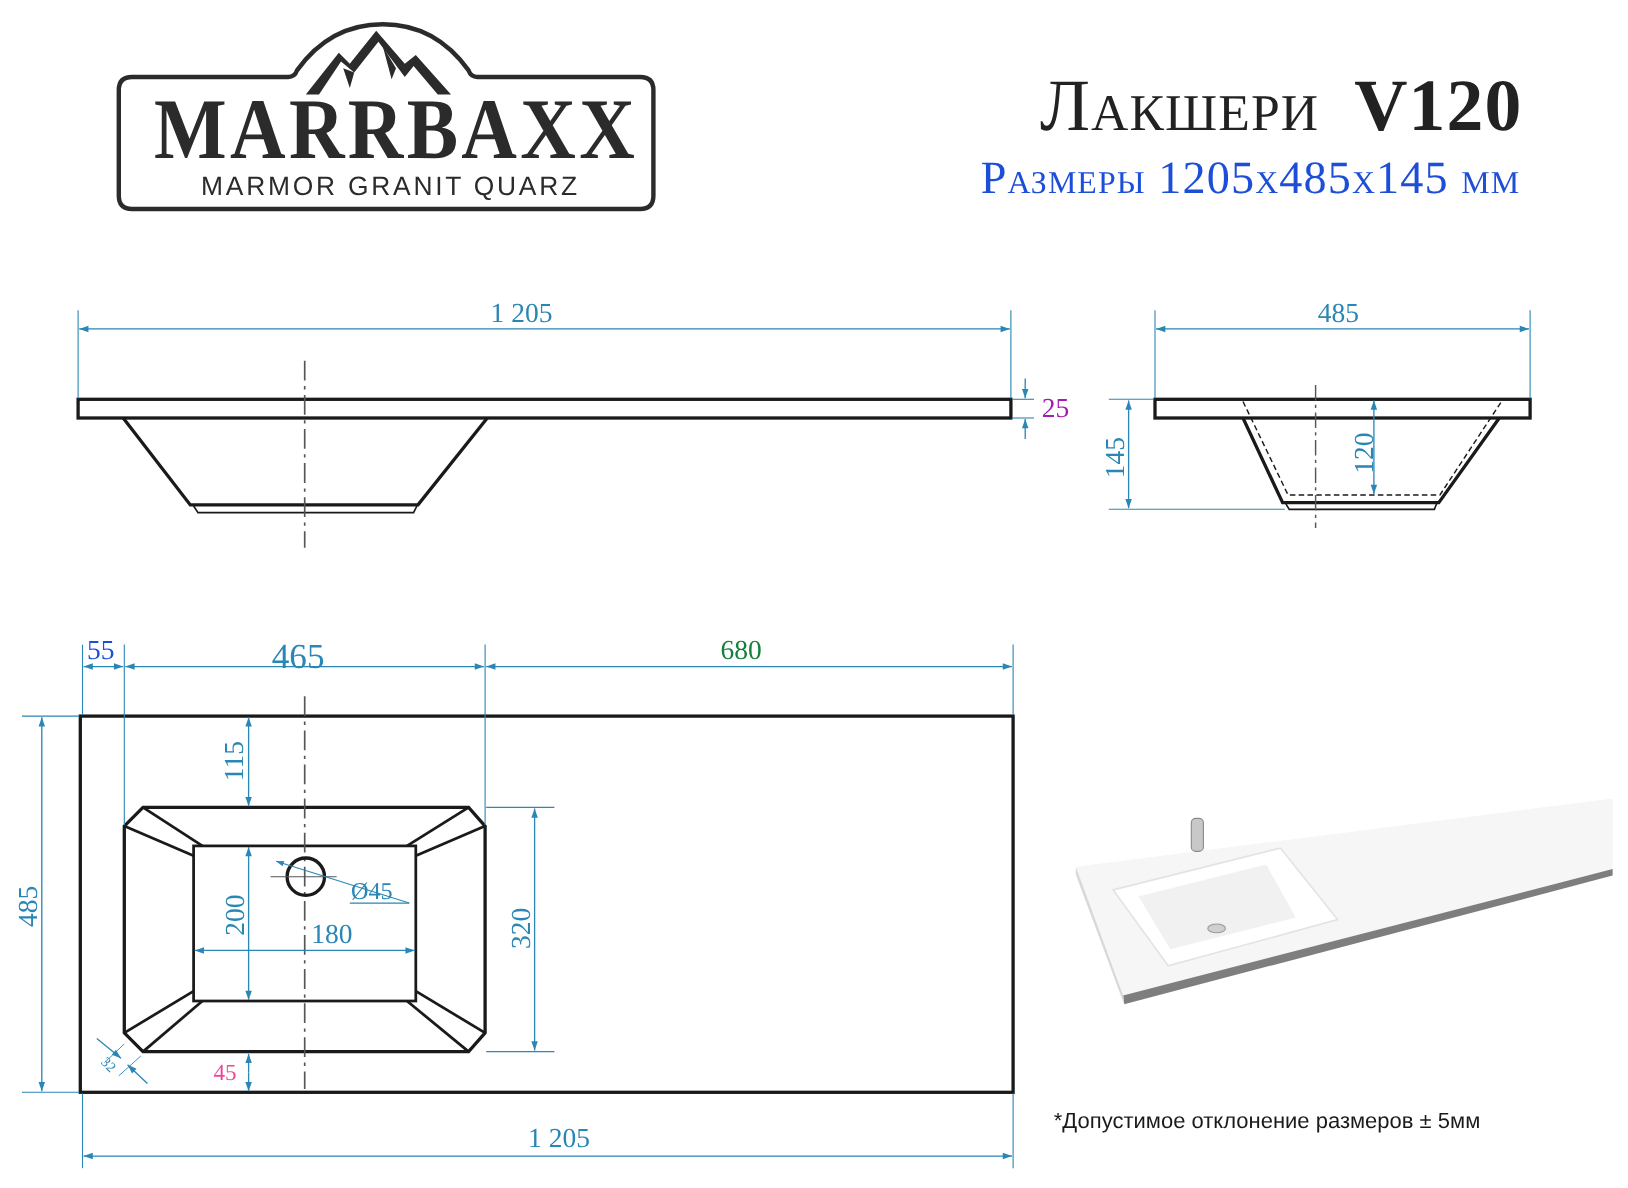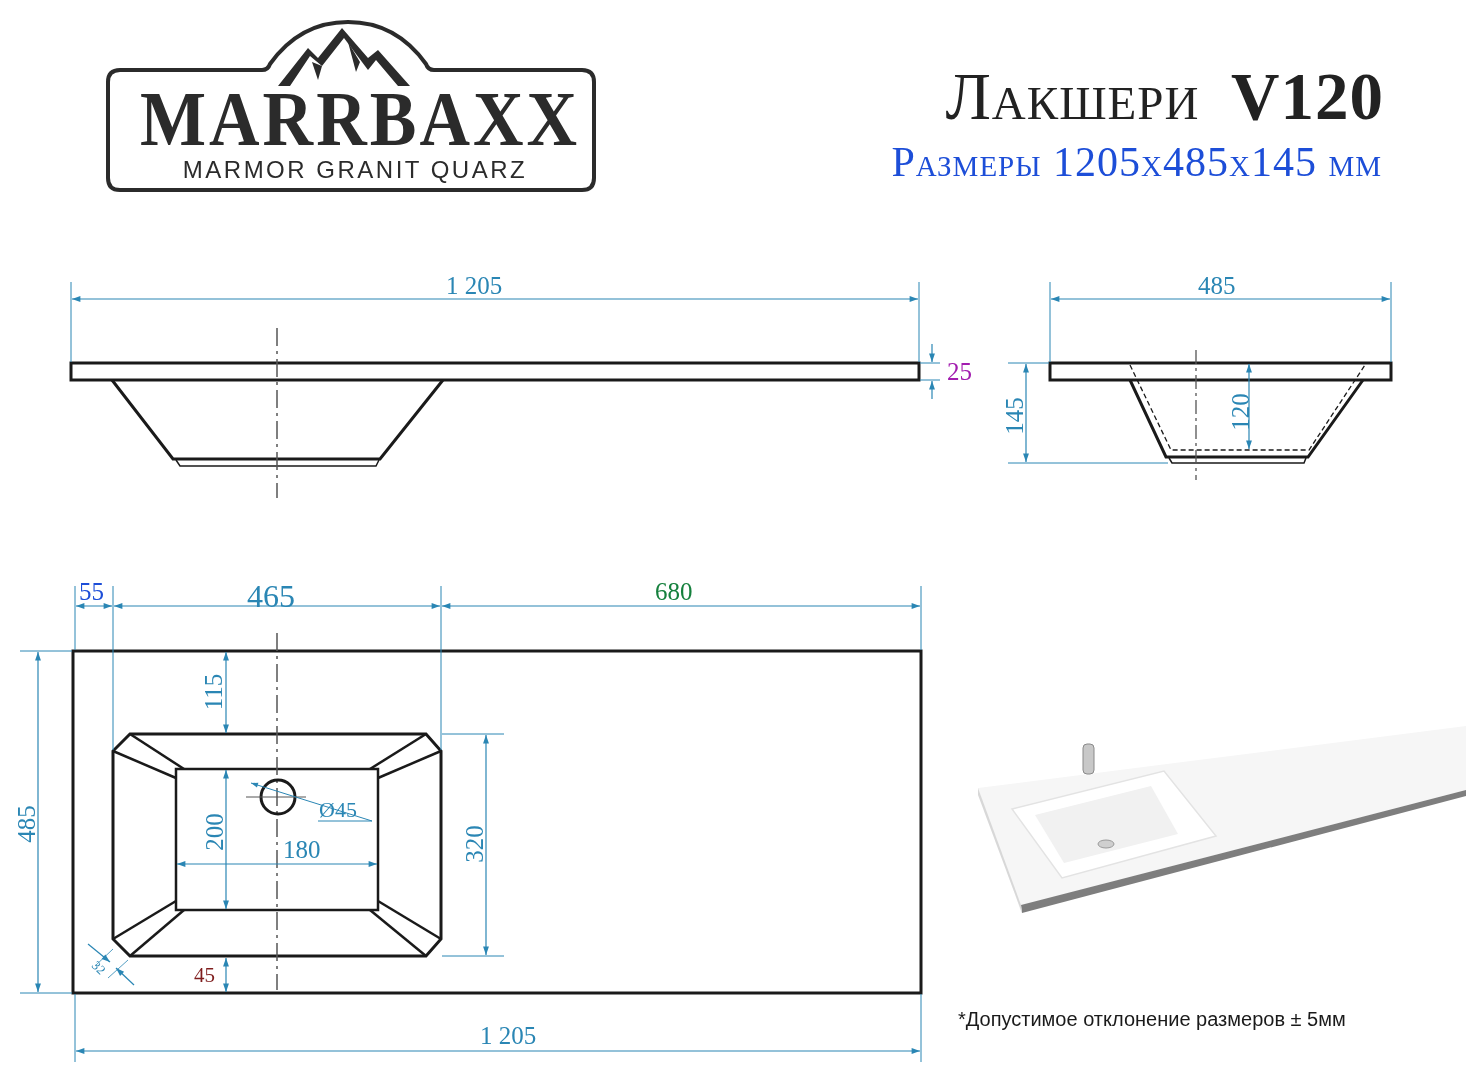--- a/index.html
+++ b/index.html
@@ -156,17 +156,17 @@
 
 <div class="abs dim" style="left:79px; top:578px; font-size:25px; color:#1d4ed8;">55</div>
 <div class="abs dim" style="left:247px; top:578px; font-size:32px; color:#2a86b4;">465</div>
 <div class="abs dim" style="left:655px; top:578px; font-size:25px; color:#15803d;">680</div>
 <div class="abs dim" style="left:8px; top:810px; font-size:25px; color:#2a86b4; transform:rotate(-90deg); transform-origin:center;">485</div>
 <div class="abs dim" style="left:196px; top:678px; font-size:25px; color:#2a86b4; transform:rotate(-90deg); transform-origin:center;">115</div>
 <div class="abs dim" style="left:456px; top:830px; font-size:25px; color:#2a86b4; transform:rotate(-90deg); transform-origin:center;">320</div>
 <div class="abs dim" style="left:196px; top:818px; font-size:25px; color:#2a86b4; transform:rotate(-90deg); transform-origin:center;">200</div>
 <div class="abs dim" style="left:283px; top:836px; font-size:25px; color:#2a86b4;">180</div>
 <div class="abs dim" style="left:319px; top:797px; font-size:22px; color:#2a86b4;">Ø45</div>
-<div class="abs dim" style="left:194px; top:963px; font-size:21px; color:#7f1d1d;">45</div>
+<div class="abs dim" style="left:194px; top:963px; font-size:21px; color:#ec4899;">45</div>
 <div class="abs dim" style="left:92px; top:960px; font-size:13px; color:#2a86b4; transform:rotate(45deg); transform-origin:center;">32</div>
 <div class="abs dim" style="left:480px; top:1022px; font-size:25px; color:#2a86b4;">1 205</div>
 
 <div class="note">*Допустимое отклонение размеров ± 5мм</div>
 
 </body></html>

